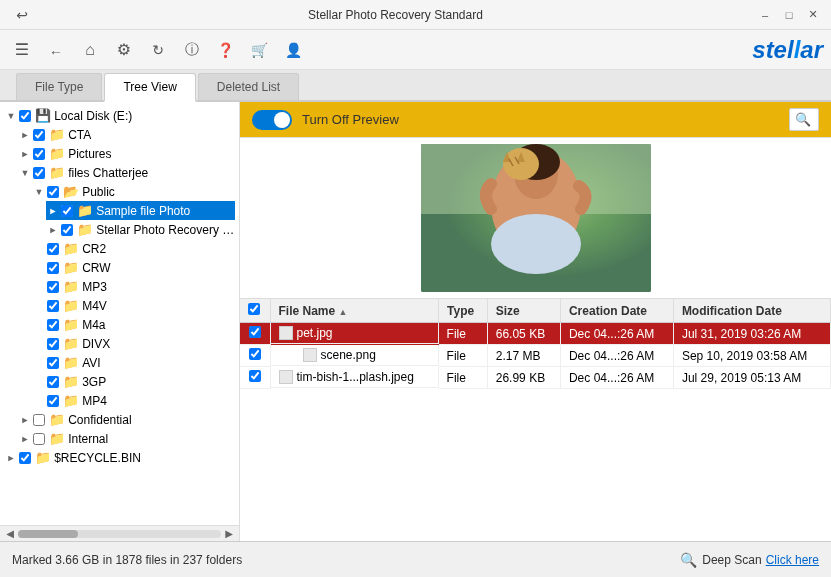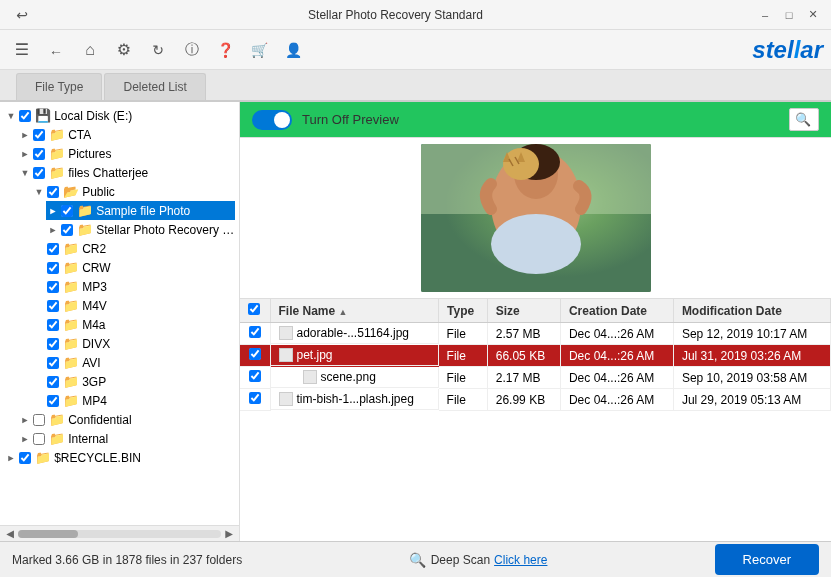--- a/index.html
+++ b/index.html
@@ -39,21 +39,21 @@
     .folder-yellow { color: #f0b429; }
     .folder-open { color: #f0b429; }
     .tree-label { font-size: 12px; overflow: hidden; text-overflow: ellipsis; }
     .tree-children { padding-left: 14px; }
     .hdd-icon { color: #666; font-size: 13px; margin: 0 3px; }
 
     
     .right-panel { flex: 1; display: flex; flex-direction: column; overflow: hidden; background: #fff; }
 
     
-    .preview-bar { display: flex; align-items: center; padding: 6px 12px; background: #22c55e; border-bottom: 1px solid #ddd; gap: 10px; justify-content: space-between; }
+    .preview-bar { display: flex; align-items: center; padding: 6px 12px; background: #eab308; border-bottom: 1px solid #ddd; gap: 10px; justify-content: space-between; }
     .toggle-switch { display: flex; align-items: center; cursor: pointer; }
     .toggle-track { width: 40px; height: 20px; background: #0078d7; border-radius: 10px; position: relative; }
     .toggle-thumb { width: 16px; height: 16px; background: #fff; border-radius: 50%; position: absolute; top: 2px; right: 2px; }
     .preview-label { font-size: 13px; font-weight: 500; color: #333; }
     .search-box { display: flex; align-items: center; border: 1px solid #ccc; background: #fff; padding: 3px 6px; border-radius: 2px; }
     .search-box input { border: none; outline: none; font-size: 12px; color: #999; width: 140px; background: transparent; }
     .search-icon { color: #666; font-size: 13px; }
 
     
     .preview-area { height: 160px; display: flex; align-items: center; justify-content: center; background: #fff; padding: 8px; }
@@ -112,20 +112,21 @@
     <span class="toolbar-icon" style="font-size:14px;">ⓘ</span>
     <span class="toolbar-icon" style="font-size:14px;">❓</span>
     <span class="toolbar-icon" style="font-size:14px;">🛒</span>
     <span class="toolbar-icon" style="font-size:14px;">👤</span>
   </div>
   <span class="stellar-logo">stel<span style="color:#0088ee;">l</span>ar</span>
 </div>
 
 <div class="tab-bar">
   <div class="tab">File Type</div>
+  <div class="tab active">Tree View</div>
   <div class="tab">Deleted List</div>
 </div>
 
 <div class="main">
 
   <div class="tree-panel">
     <div class="tree-scroll">
 
       <div class="tree-item">
         <span class="tree-expand">▼</span>
@@ -369,33 +370,20 @@
               <span>File Name</span>
               <span class="sort-indicator">▲</span>
             </th>
             <th>Type</th>
             <th>Size</th>
             <th>Creation Date</th>
             <th>Modification Date</th>
           </tr>
         </thead>
         <tbody id="file-rows">
-        <tr>
-    <td style="text-align:center">
-      <input type="checkbox" checked="" class="small-check" style="">
-    </td>
-    <td style="display:flex;align-items:center;gap:4px;">
-      <span style="width:14px;height:14px;background:#e8e8e8;display:inline-block;border:1px solid #ccc;flex-shrink:0;"></span>
-      adorable-...51164.jpg
-    </td>
-    <td>File</td>
-    <td>2.57 MB</td>
-    <td>Dec 04...:26 AM</td>
-    <td>Sep 12, 2019 10:17 AM</td>
-  </tr>
             <tr class="selected">
     <td style="text-align:center">
       <input type="checkbox" checked="" class="small-check" style="">
     </td>
     <td style="display:flex;align-items:center;gap:4px;">
       <span style="width:14px;height:14px;background:#e8e8e8;display:inline-block;border:1px solid #ccc;flex-shrink:0;"></span>
       pet.jpg
     </td>
     <td>File</td>
     <td>66.05 KB</td>
@@ -435,14 +423,13 @@
   </div>
 </div>
 
 <div class="status-bar">
   <span class="status-text">Marked 3.66 GB in 1878 files in 237 folders</span>
   <div class="deep-scan">
     <span class="deep-scan-icon">🔍</span>
     <span>Deep Scan</span>
     <span class="deep-scan-link">Click here</span>
   </div>
-  <button class="recover-btn">Recover</button>
 </div>
 
 </body></html>

